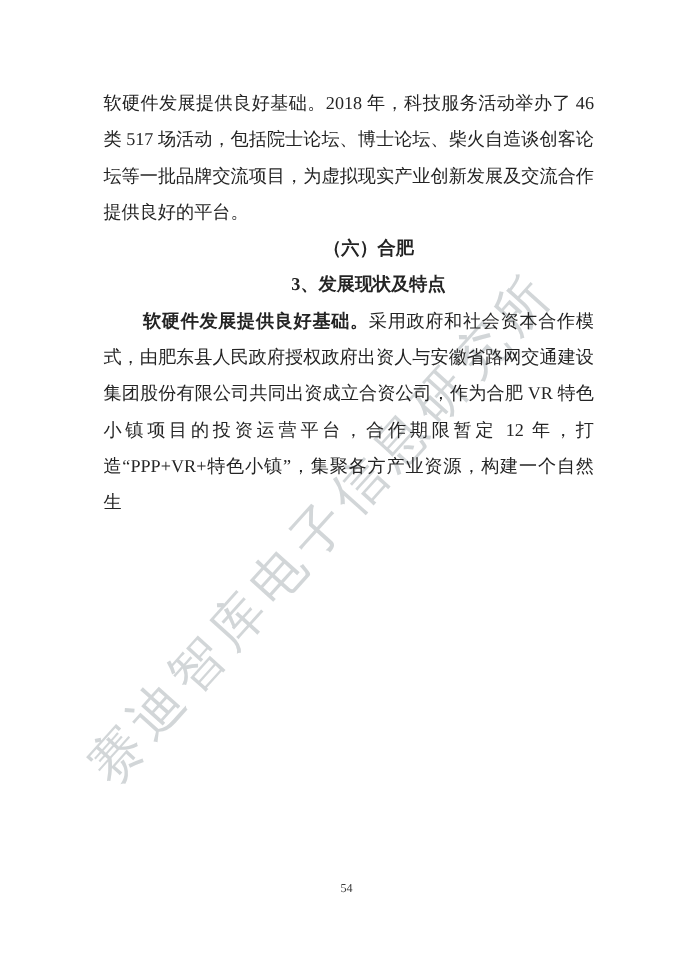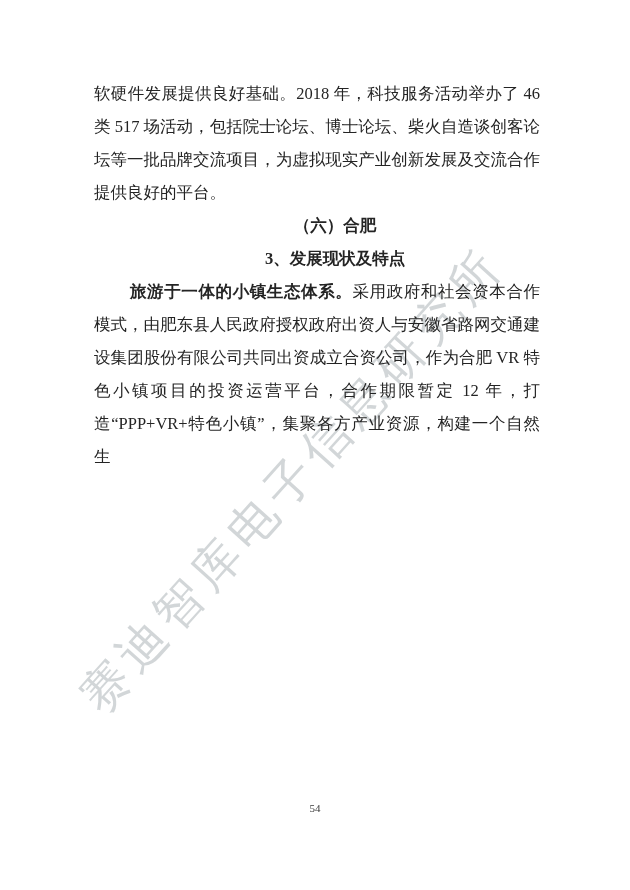--- a/index.html
+++ b/index.html
@@ -72,17 +72,17 @@
 <body>
 
 <div class="page">
   <div class="watermark">赛迪智库电子信息研究所</div>
 
   <div class="content">
 
   <p class="body">软硬件发展提供良好基础。2018 年，科技服务活动举办了 46 类 517 场活动，包括院士论坛、博士论坛、柴火自造谈创客论坛等一批品牌交流项目，为虚拟现实产业创新发展及交流合作提供良好的平台。</p>
       <p class="heading">（六）合肥</p>
       <p class="heading">3、发展现状及特点</p>
-      <p class="body indent"><span class="lead">旅游于一体的小镇生态体系。</span>采用政府和社会资本合作模式，由肥东县人民政府授权政府出资人与安徽省路网交通建设集团股份有限公司共同出资成立合资公司，作为合肥 VR 特色小镇项目的投资运营平台，合作期限暂定 12 年，打造“PPP+VR+特色小镇”，集聚各方产业资源，构建一个自然生</p>
+      <p class="body indent"><span class="lead">软硬件发展提供良好基础。</span>采用政府和社会资本合作模式，由肥东县人民政府授权政府出资人与安徽省路网交通建设集团股份有限公司共同出资成立合资公司，作为合肥 VR 特色小镇项目的投资运营平台，合作期限暂定 12 年，打造“PPP+VR+特色小镇”，集聚各方产业资源，构建一个自然生</p>
     </div>
 
   <div class="footer">54</div>
 </div>
 
 </body></html>

